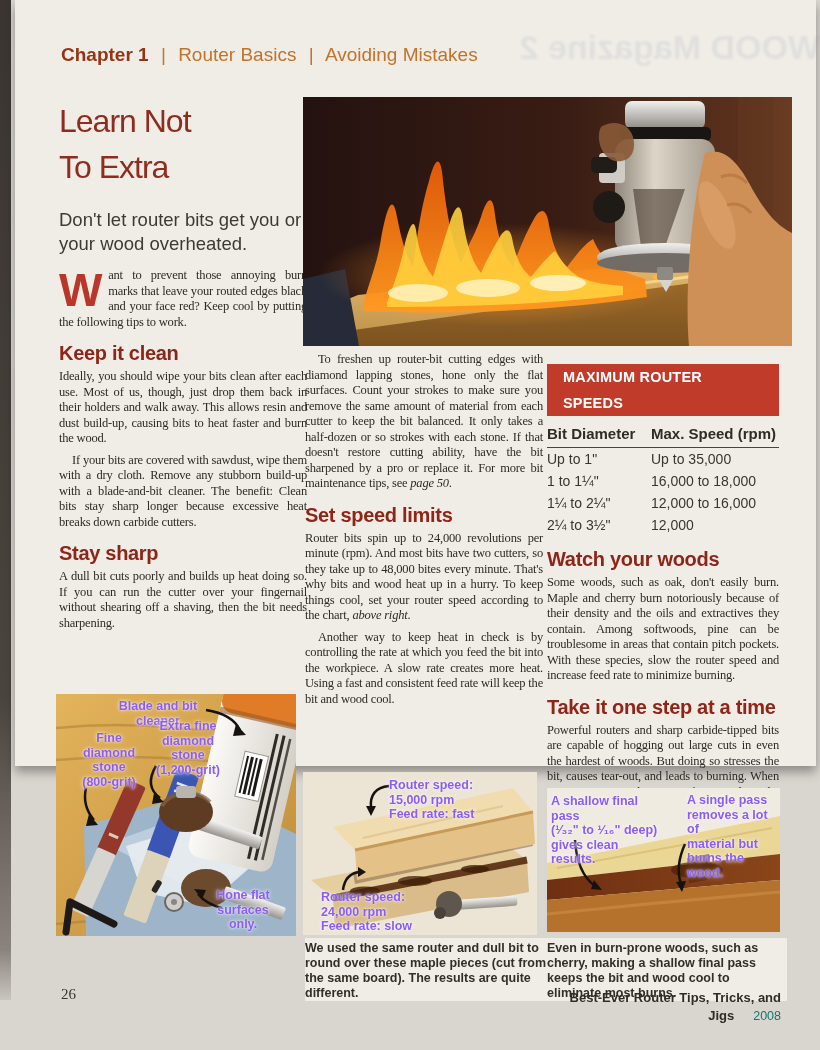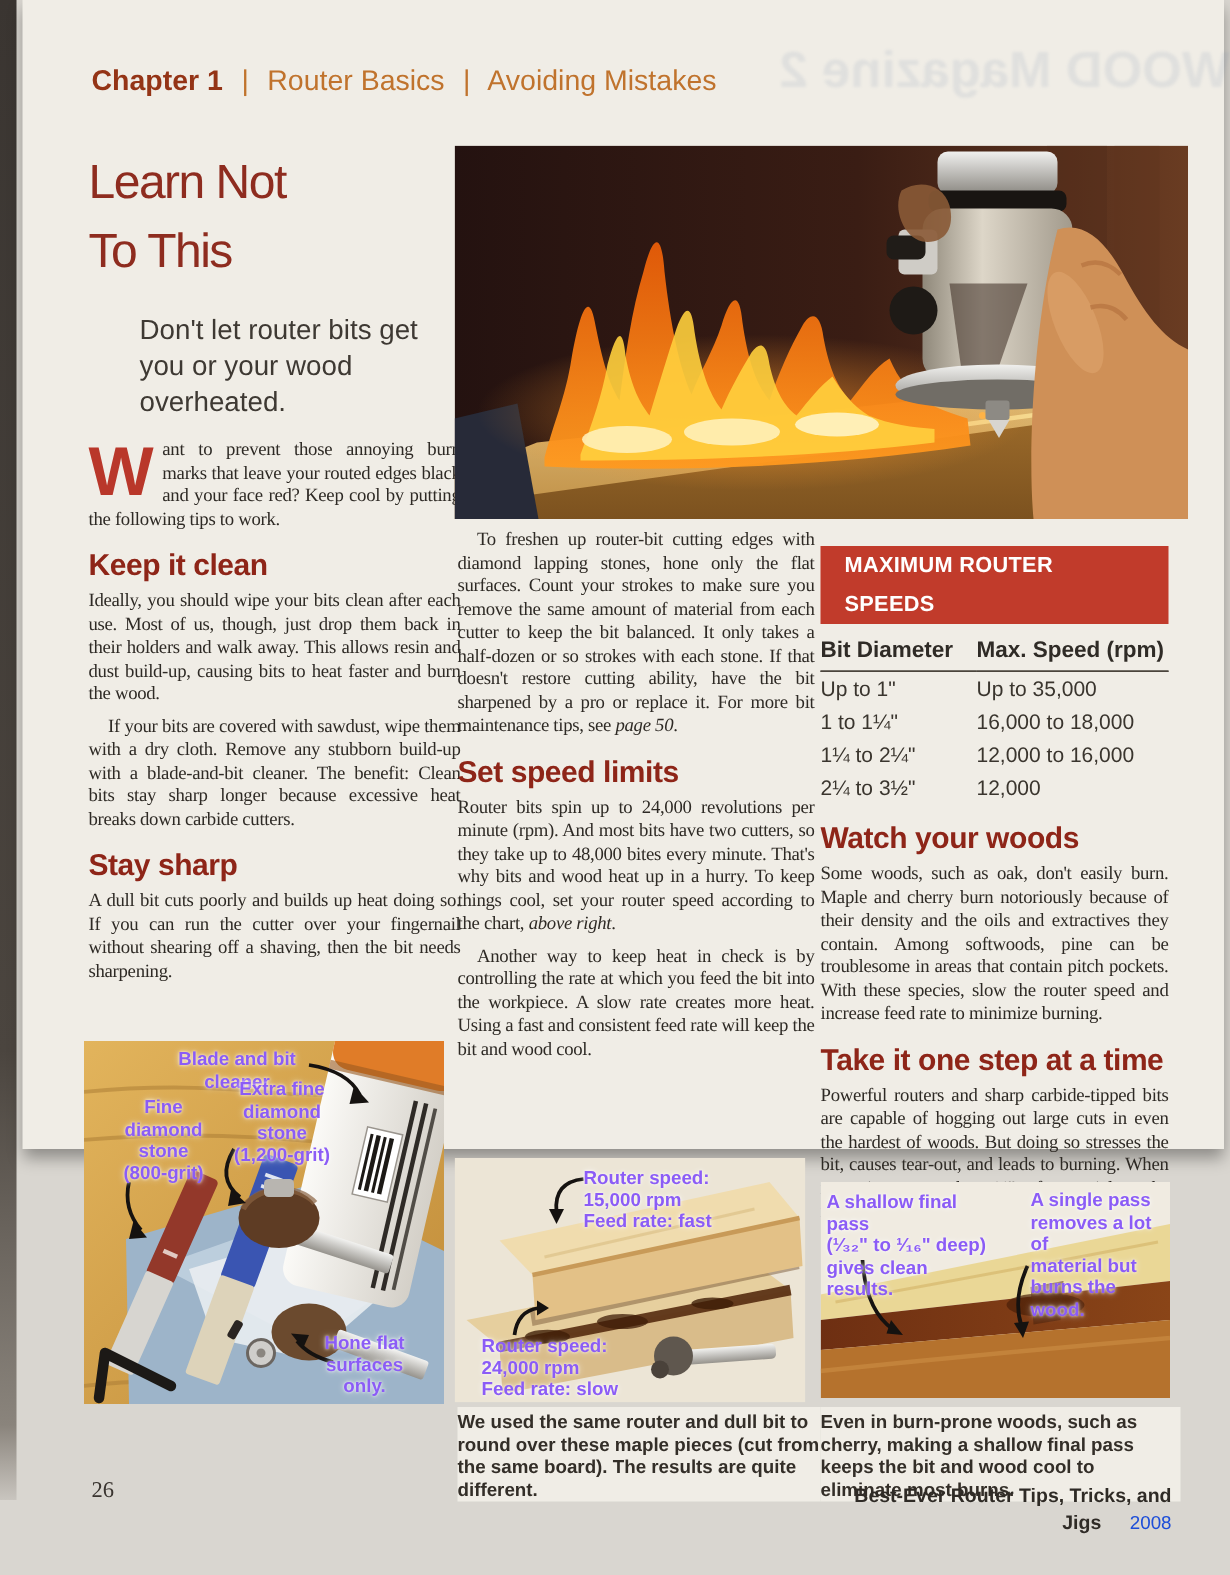--- a/index.html
+++ b/index.html
@@ -19,21 +19,21 @@
   .chapter-bar .crumb{color:#c0732d;font-weight:400;}
   .watermark{position:absolute;right:-4px;top:28px;width:300px;
     transform:scaleX(-1);font-weight:700;font-size:34px;color:#7d90ad;opacity:.14;
     filter:blur(1px);white-space:nowrap;overflow:hidden;}
   
   .col{position:absolute;z-index:1;}
   .col-left{left:44px;top:98px;width:248px;}
   .col-mid{left:290px;top:352px;width:238px;}
   .col-right{left:532px;top:360px;width:232px;}
   .art-title{font-size:32px;line-height:46px;color:#8e2c1f;letter-spacing:-1px;}
-  .deck{margin-top:18px;font-size:18.5px;line-height:24px;color:#3e3933;margin-left:34px;}
+  .deck{margin-top:18px;font-size:18.5px;line-height:24px;color:#3e3933;}
   .body-text{font-family:"Liberation Serif", serif;font-size:12.5px;line-height:15.5px;
     text-align:justify;color:#2e2a25;letter-spacing:-0.2px;margin:0 0 6px 0;}
   .indent{text-indent:13px;}
   .intro{margin-top:12px;}
   .dropcap{float:left;font-family:"Liberation Sans",sans-serif;font-weight:700;
     font-size:46px;line-height:38px;color:#b9372a;padding:3px 6px 0 0;}
   .h3{font-weight:700;font-size:20px;line-height:22px;color:#8e2518;
     letter-spacing:-0.3px;margin:12px 0 5px 0;}
   .ref-italic{font-style:italic;}
   
@@ -58,21 +58,21 @@
   .caption{position:absolute;z-index:3;font-weight:700;font-size:12.5px;line-height:15px;
     color:#332e28;background:#f0ede6;padding-top:3px;}
   .cap-stones{left:44px;top:940px;width:238px;}
   .cap-maple{left:290px;top:938px;width:242px;}
   .cap-cherry{left:532px;top:938px;width:240px;}
   
   .page-num{position:absolute;left:46px;top:986px;font-family:"Liberation Serif",serif;
     font-size:15px;color:#3a3530;z-index:4;}
   .footer-right{position:absolute;left:490px;top:988px;width:276px;text-align:right;z-index:4;}
   .footer-right .pub{font-weight:700;font-size:13px;color:#2f2b26;}
-  .footer-right .yr{font-weight:400;font-size:12.5px;color:#1d4ed8;margin-left:19px;}
+  .footer-right .yr{font-weight:400;font-size:12.5px;color:#0f766e;margin-left:19px;}
   .endmark{display:inline-block;vertical-align:-2px;margin-left:3px;}
 </style>
 </head>
 <body>
 
 <div class="scan-strip"></div>
 
 <div class="page">
 
   <div class="watermark">WOOD Magazine 2008</div>
@@ -81,21 +81,21 @@
     <span class="chap">Chapter 1</span>
     <span class="div">|</span>
     <span class="crumb">Router Basics</span>
     <span class="div">|</span>
     <span class="crumb">Avoiding Mistakes</span>
   </div>
 
   <div class="col col-left">
     <div class="art-title">
       <div>Learn Not</div>
-      <div>To This</div>
+      <div>To Extra</div>
     </div>
     <div class="deck">Don't let router bits get you or your wood overheated.</div>
     <div class="body-text intro">
       <span class="dropcap">W</span><span>ant to prevent those annoying burn marks that leave your routed edges black and your face red? Keep cool by putting the following tips to work.</span>
     </div>
     <div class="h3">Keep it clean</div>
     <p class="body-text">Ideally, you should wipe your bits clean after each use. Most of us, though, just drop them back in their holders and walk away. This allows resin and dust build-up, causing bits to heat faster and burn the wood.</p>
     <p class="body-text indent">If your bits are covered with sawdust, wipe them with a dry cloth. Remove any stubborn build-up with a blade-and-bit cleaner. The benefit: Clean bits stay sharp longer because excessive heat breaks down carbide cutters.</p>
     <div class="h3">Stay sharp</div>
     <p class="body-text">A dull bit cuts poorly and builds up heat doing so. If you can run the cutter over your fingernail without shearing off a shaving, then the bit needs sharpening.</p>

